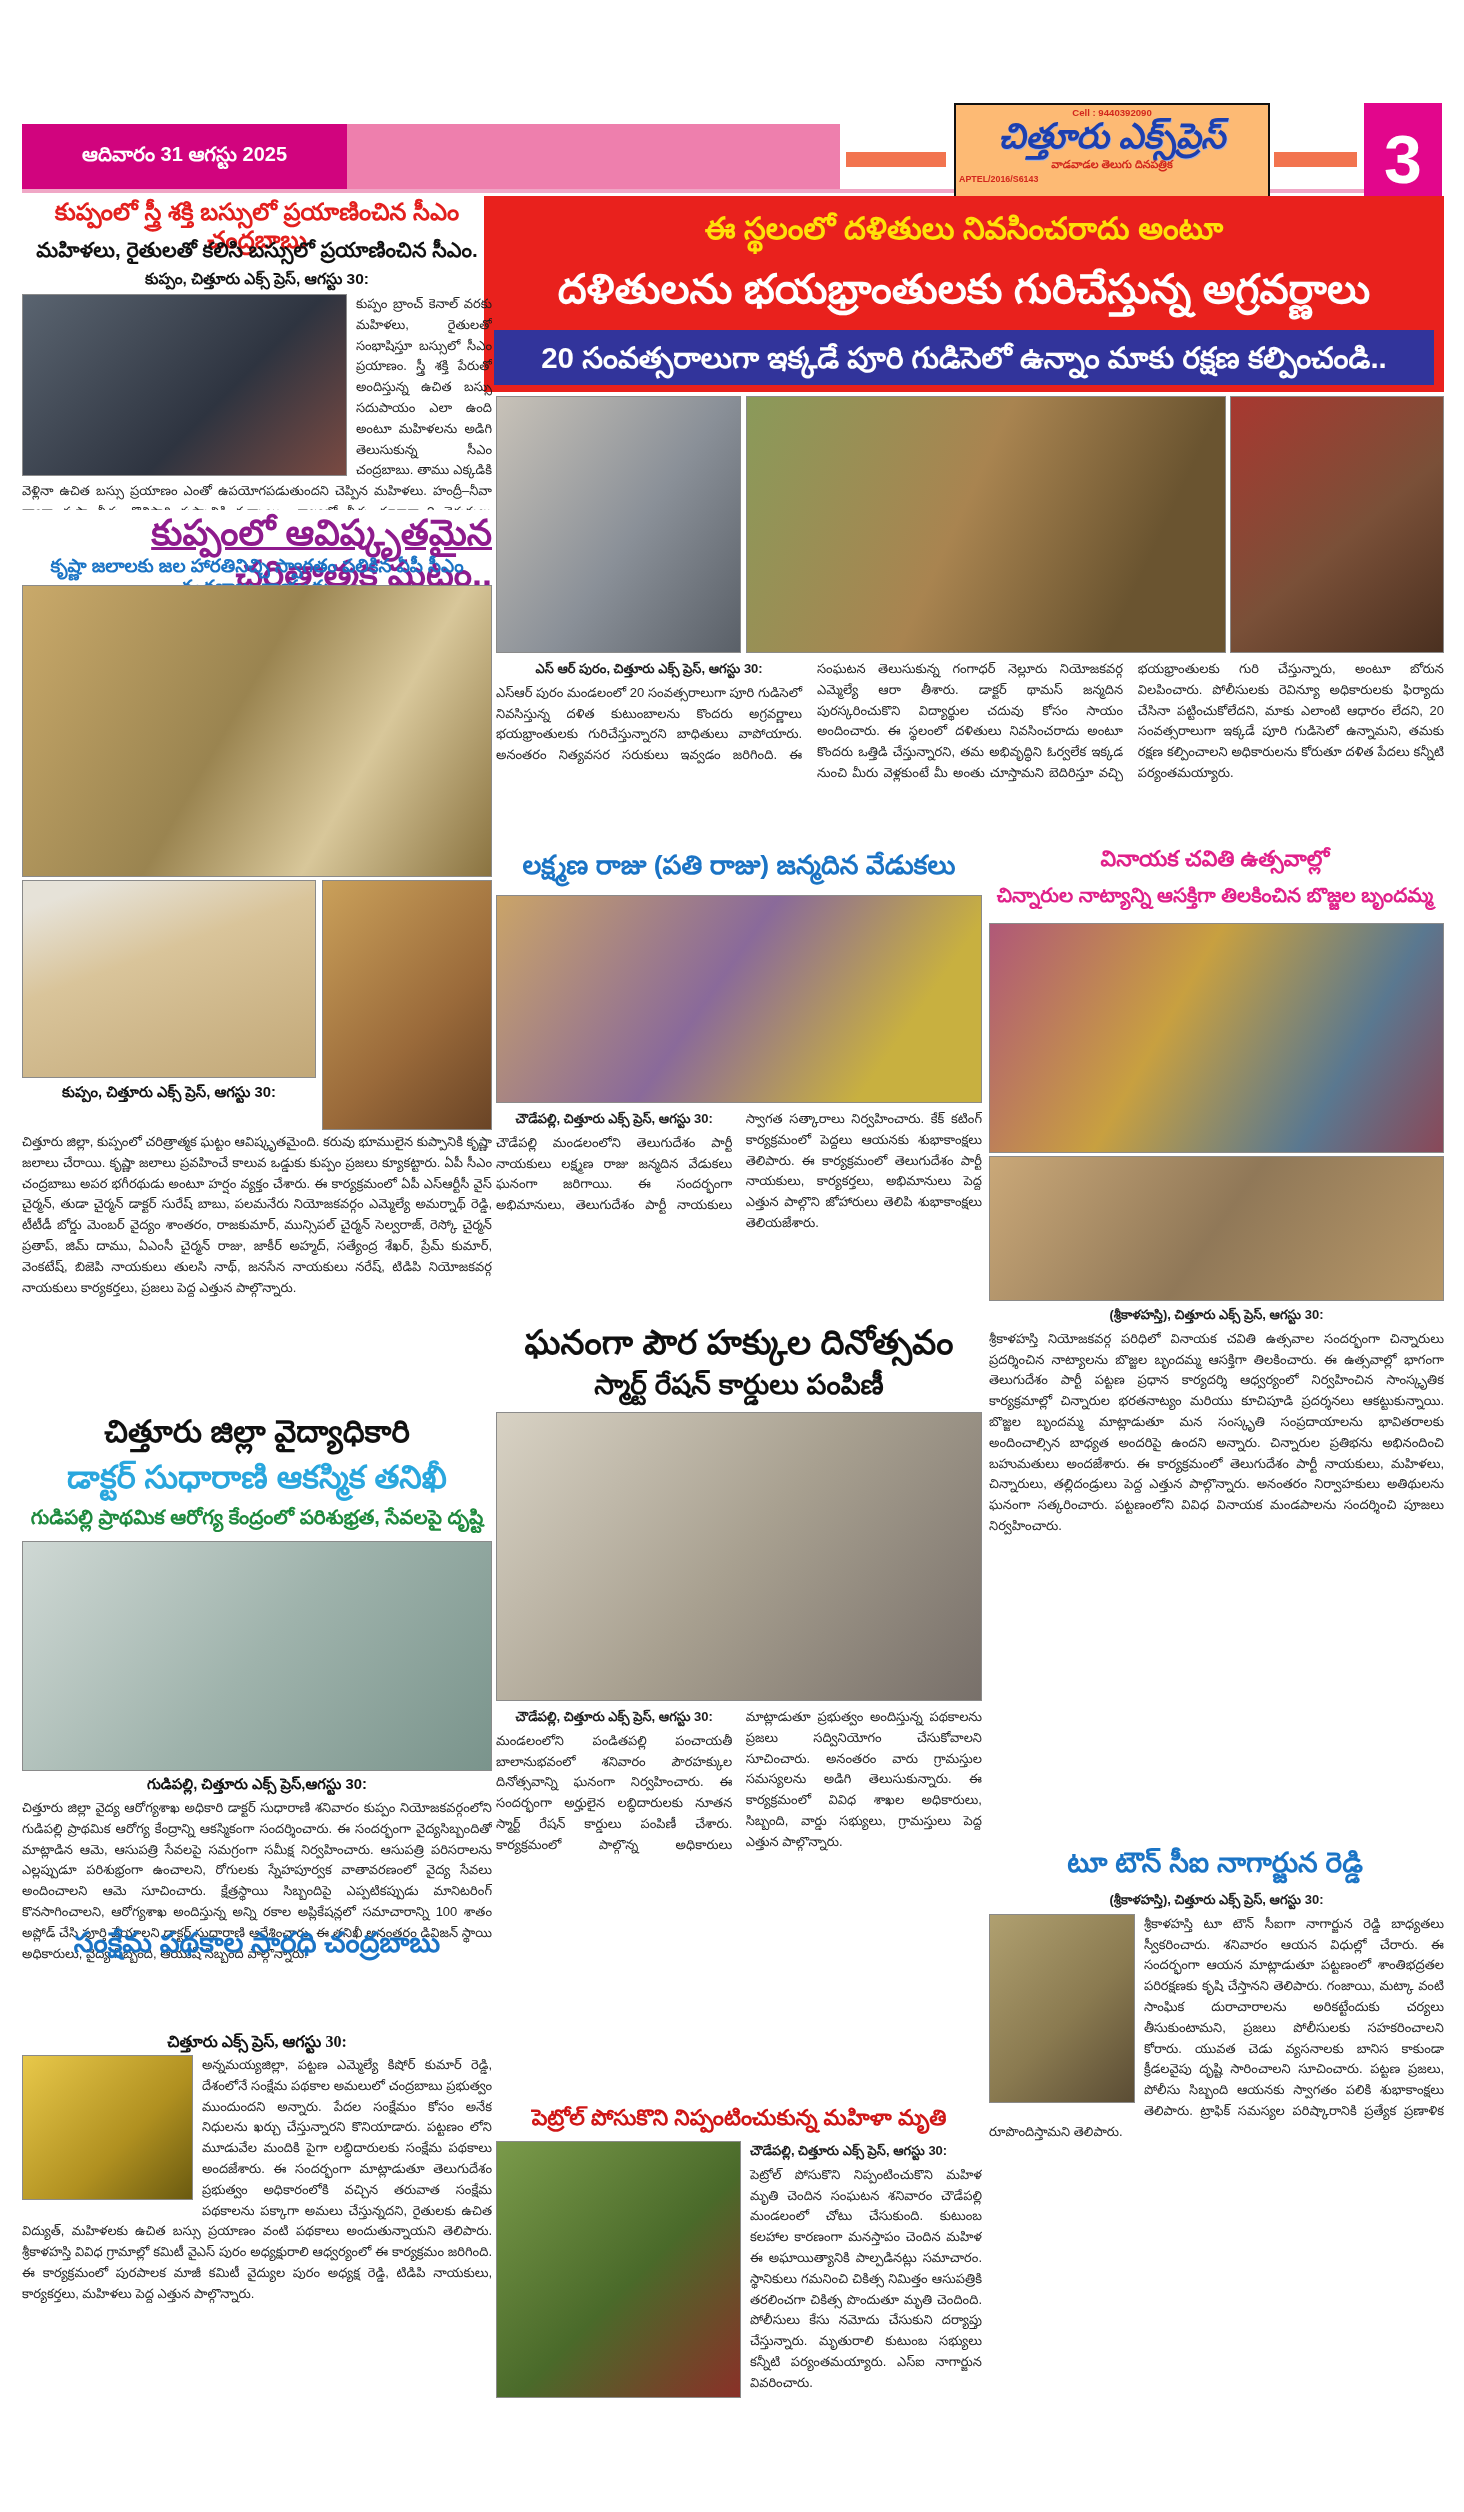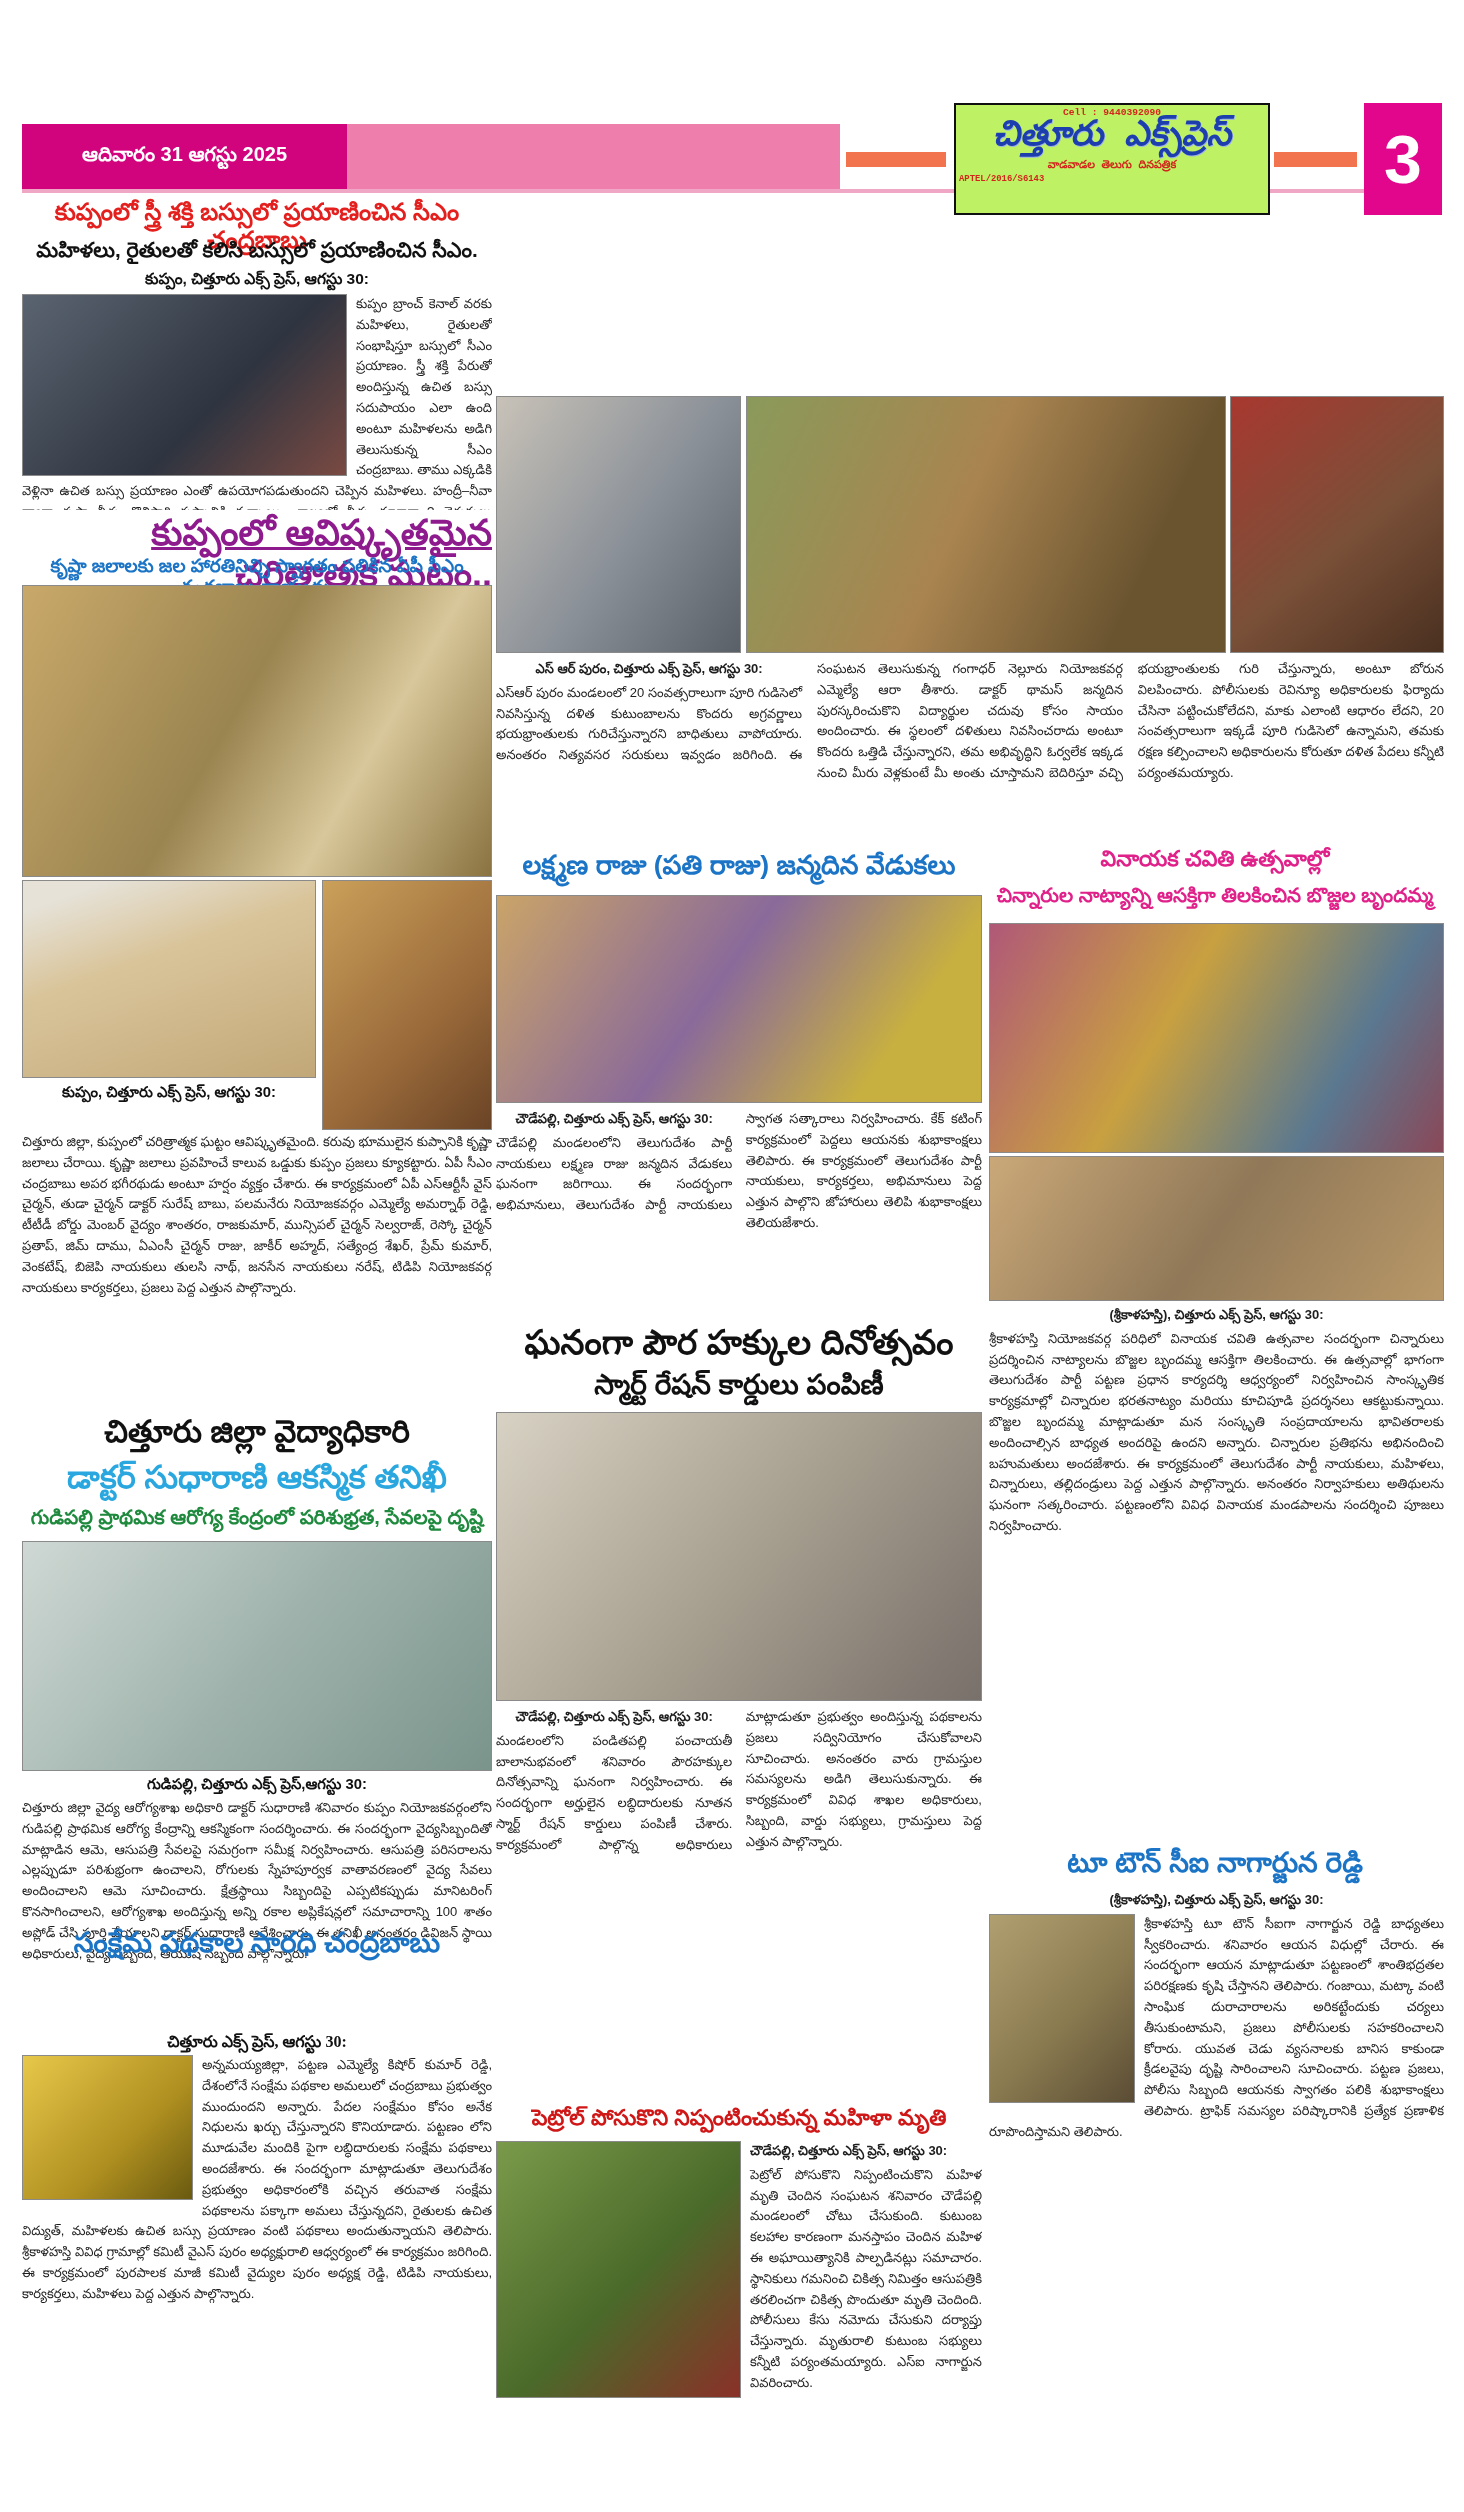--- a/index.html
+++ b/index.html
@@ -7,21 +7,21 @@
   .page{position:relative;width:1465px;height:2512px;background:#ffffff;overflow:hidden;}
   .abs{position:absolute;}
   .ph{border:0.7px solid #8a8a8a;box-sizing:border-box;}
   .hl{font-weight:bold;text-align:center;line-height:1.15;}
   .dateline{font-weight:bold;text-align:center;color:#111;font-size:15.5px;}
   .body-txt{font-size:13px;line-height:1.6;text-align:justify;color:#1d1d1d;overflow:hidden;}
   .cols2{column-count:2;column-gap:13.3px;}
   .cols3{column-count:3;column-gap:14.8px;}
   .dl-inline{font-weight:bold;text-align:center;display:block;margin-bottom:3px;}
   .floatph{float:left;margin:0 8.9px 4.4px 0;}
-  .masthead{border:2.2px solid #101010;background:#bef264;box-sizing:border-box;text-align:center;overflow:hidden;font-family:Liberation Mono, monospace;}
+  .masthead{border:2.2px solid #101010;background:#fdba74;box-sizing:border-box;text-align:center;overflow:hidden;}
   .m-phone{color:#d2261d;font-size:9.6px;font-weight:bold;margin-top:2.2px;}
   .m-title{color:#1d3fae;font-size:35px;font-weight:bold;font-style:italic;line-height:1.05;text-shadow:0.7px 0.7px 0 #9db1e6;}
   .m-tag{color:#d2261d;font-size:11px;font-weight:bold;margin-top:3px;}
   .m-reg{color:#d2261d;font-size:8.9px;font-weight:bold;text-align:left;margin:1.5px 0 0 3px;}
   .banner{background:#e9211d;}
   .banner .kicker{color:#ffe10a;font-size:31px;font-weight:bold;text-align:center;padding-top:14.8px;}
   .banner .bhead{color:#ffffff;font-size:41px;font-weight:bold;text-align:center;margin-top:11.8px;}
   .strip{position:absolute;left:10.3px;right:10.3px;bottom:7.4px;height:55px;background:#32349b;color:#fff;
          font-size:29.5px;font-weight:bold;text-align:center;line-height:55px;overflow:hidden;}
 </style>
@@ -45,20 +45,25 @@
     <div class="m-tag">వాడవాడల తెలుగు దినపత్రిక</div>
     <div class="m-reg">APTEL/2016/S6143</div>
   </div>
 
   <div class="abs" style="left:1274px;top:152px;width:83px;height:14.8px;background:#f2744f;"></div>
 
   <div class="abs" style="left:1364px;top:103px;width:78px;height:112px;background:#e2068c;display:flex;align-items:center;justify-content:center;">
     <span style="color:#fff;font-size:68px;font-weight:bold;">3</span>
   </div>
 
+  <div class="abs banner" style="left:484px;top:196px;width:960px;height:196px;">
+    <div class="kicker">ఈ స్థలంలో దళితులు నివసించరాదు అంటూ</div>
+    <div class="bhead">దళితులను భయభ్రాంతులకు గురిచేస్తున్న అగ్రవర్ణాలు</div>
+    <div class="strip">20 సంవత్సరాలుగా ఇక్కడే పూరి గుడిసెలో ఉన్నాం మాకు రక్షణ కల్పించండి..</div>
+  </div>
 
   <div class="abs hl" style="left:22px;top:198px;width:470px;font-size:24px;color:#e3201e;">కుప్పంలో స్త్రీ శక్తి బస్సులో ప్రయాణించిన సీఎం చంద్రబాబు</div>
   <div class="abs hl" style="left:22px;top:238px;width:470px;font-size:20.7px;color:#111;">మహిళలు, రైతులతో కలిసి బస్సులో ప్రయాణించిన సీఎం.</div>
   <div class="abs dateline" style="left:22px;top:270px;width:470px;">కుప్పం, చిత్తూరు ఎక్స్ ప్రెస్, ఆగస్టు 30:</div>
   <div class="abs body-txt" style="left:22px;top:294px;width:470px;height:216px;">
     <div class="ph floatph" style="width:325px;height:182px;background:linear-gradient(135deg,#5a6470,#2e3440 60%,#7a4a42);"></div>
     <span>కుప్పం బ్రాంచ్ కెనాల్ వరకు మహిళలు, రైతులతో సంభాషిస్తూ బస్సులో సీఎం ప్రయాణం. స్త్రీ శక్తి పేరుతో అందిస్తున్న ఉచిత బస్సు సదుపాయం ఎలా ఉంది అంటూ మహిళలను అడిగి తెలుసుకున్న సీఎం చంద్రబాబు. తాము ఎక్కడికి వెళ్లినా ఉచిత బస్సు ప్రయాణం ఎంతో ఉపయోగపడుతుందని చెప్పిన మహిళలు. హంద్రీ–నీవా ద్వారా కృష్ణా నీళ్లు తొలిసారి కుప్పానికి వచ్చాయి.. కాల్వల్లో నీళ్లు చూశారా..? చెరువులు నిండాయా అంటూ చంద్రబాబు ఆరా. తొలిసారి కుప్పానికి కృష్ణమ్మ వచ్చిందని... చాలా సంతోషంగా ఉందని చెప్పిన రైతులు, మహిళలు.</span>
   </div>
 
   <div class="abs hl" style="left:22px;top:512px;width:470px;font-size:36px;color:#8e1b8d;text-decoration:underline;text-align:right;">కుప్పంలో ఆవిష్కృతమైన చరిత్రాత్మక ఘట్టం..</div>

